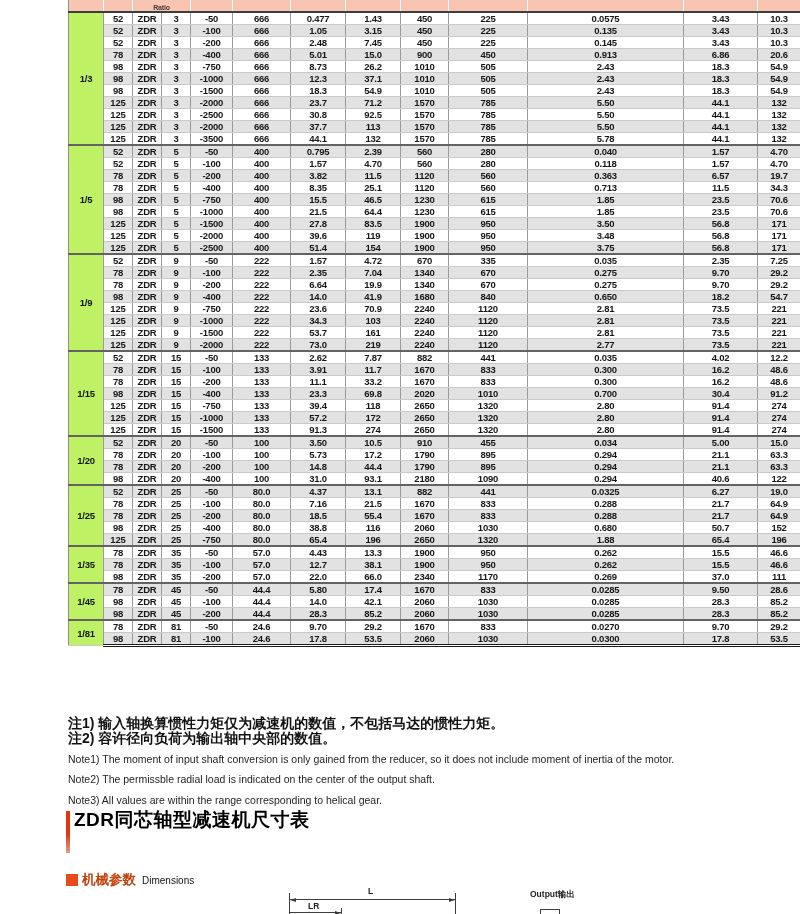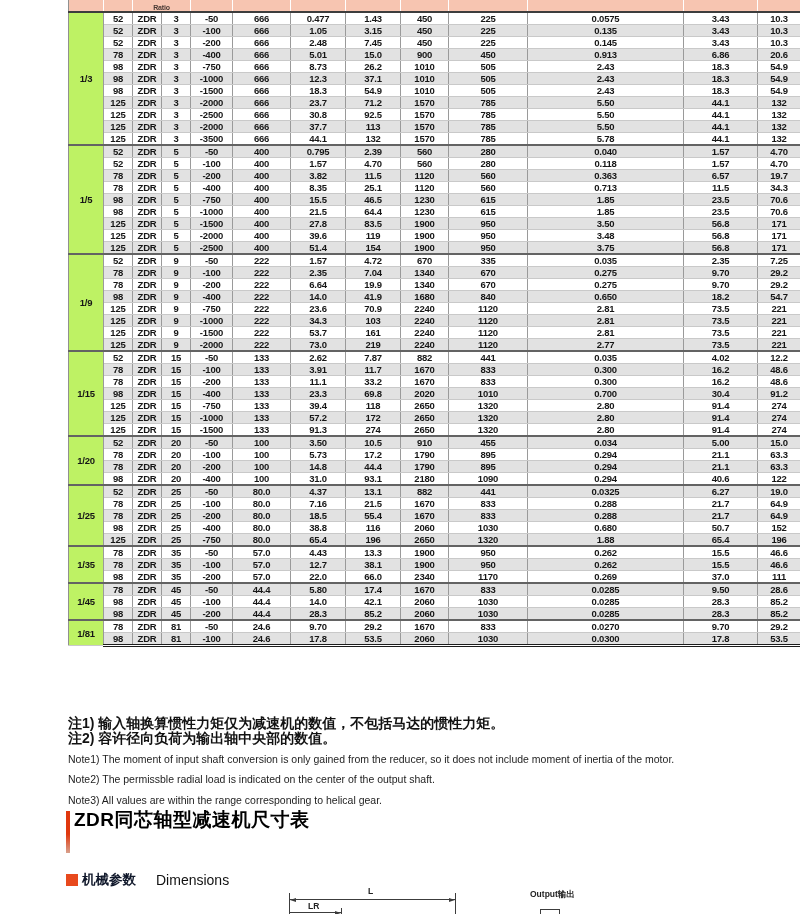--- a/index.html
+++ b/index.html
@@ -41,22 +41,22 @@
   .title-block { position:absolute; left:66px; top:809px; }
   .title-bar { position:absolute; left:0; top:2px; width:4px; height:42px;
                background:linear-gradient(#e0380e 0%, #e0380e 55%, #d8a08c 100%); }
   .title-text { margin-left:8px; color:#000000; }
   .title-cn { font-size:19px; font-weight:700; line-height:22px; letter-spacing:0.5px; }
   .title-en { font-size:16.5px; font-weight:700; line-height:20px; letter-spacing:-0.6px; }
 
   
   .section-head { position:absolute; left:66px; top:871px; display:flex; align-items:center; }
   .section-square { width:12px; height:12px; background:#e8491d; margin-right:4px; }
-  .section-cn { font-size:13.5px; font-weight:700; color:#0f172a; }
-  .section-en { font-size:14px; font-weight:400; color:#111; margin-left:20px; }
+  .section-cn { font-size:13.5px; font-weight:700; color:#c2410c; }
+  .section-en { font-size:10px; font-weight:400; color:#111; margin-left:6px; }
 
   
   .diagram { position:absolute; left:0; top:880px; width:800px; height:34px; }
   .dim-label { position:absolute; font-size:8.5px; font-weight:700; color:#222; }
   .dim-line { position:absolute; height:0; border-top:1px solid #3c3c3c; }
   .dim-tick { position:absolute; width:0; border-left:1px solid #3c3c3c; }
   .arrow { position:absolute; width:0; height:0; border-top:2px solid transparent; border-bottom:2px solid transparent; }
   .arrow.left  { border-right:6px solid #3c3c3c; }
   .arrow.right { border-left:6px solid #3c3c3c; }
   .out-rect { position:absolute; border:1px solid #3c3c3c; border-bottom:none; background:#fff; }

